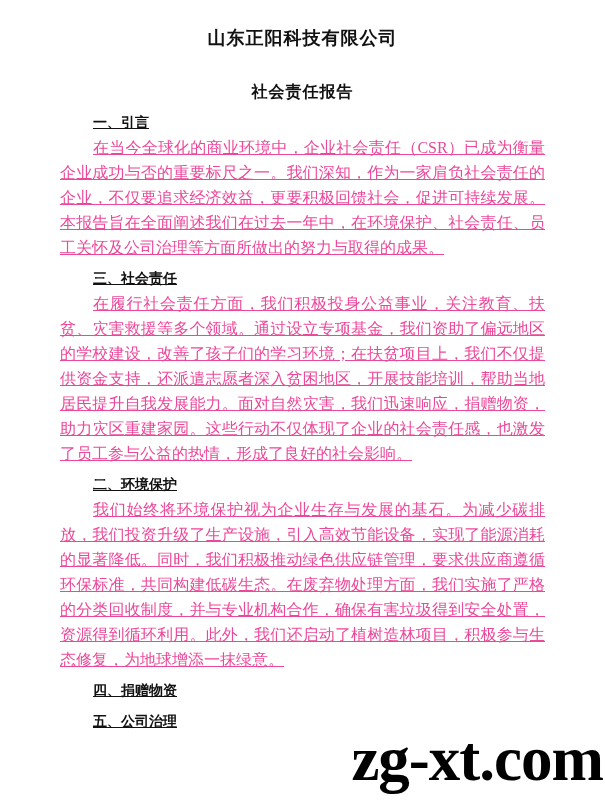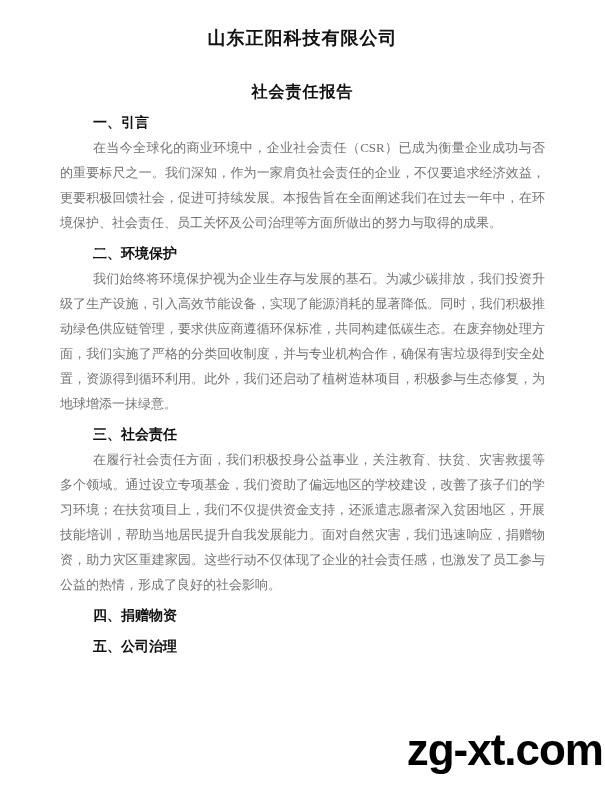--- a/index.html
+++ b/index.html
@@ -35,35 +35,37 @@
     margin-top: 30px;
     color: #111111;
   }
   .sec-heading {
     font-size: 14px;
     font-weight: bold;
     line-height: 25px;
     margin-top: 6px;
     padding-left: 33px;
     color: #111111;
+    text-decoration: underline;
   }
   .body-para {
-    font-size: 13px;
+    font-size: 16px;
     line-height: 25px;
     text-align: justify;
     text-indent: 33px;
-    color: #737373;
+    color: #ec4899;
+    text-decoration: underline;
   }
   .watermark {
     position: absolute;
     top: 728px;
     right: 2px;
-    font-family: Liberation Sans, sans-serif;
+    font-family: Liberation Serif, serif;
     font-weight: bold;
-    font-size: 44px;
+    font-size: 63px;
     line-height: 1;
     letter-spacing: -1px;
     color: #000000;
     white-space: nowrap;
   }
 </style>
 </head>
 <body>
 
 <div class="page">
@@ -71,27 +73,27 @@
 
     <h1 class="doc-title">山东正阳科技有限公司</h1>
     <h2 class="doc-subtitle">社会责任报告</h2>
 
     <section>
       <h3 class="sec-heading">一、引言</h3>
       <p class="body-para">在当今全球化的商业环境中，企业社会责任（CSR）已成为衡量企业成功与否的重要标尺之一。我们深知，作为一家肩负社会责任的企业，不仅要追求经济效益，更要积极回馈社会，促进可持续发展。本报告旨在全面阐述我们在过去一年中，在环境保护、社会责任、员工关怀及公司治理等方面所做出的努力与取得的成果。</p>
     </section>
 
     <section>
-      <h3 class="sec-heading">二、环境保护</h3>
-      <p class="body-para">我们始终将环境保护视为企业生存与发展的基石。为减少碳排放，我们投资升级了生产设施，引入高效节能设备，实现了能源消耗的显著降低。同时，我们积极推动绿色供应链管理，要求供应商遵循环保标准，共同构建低碳生态。在废弃物处理方面，我们实施了严格的分类回收制度，并与专业机构合作，确保有害垃圾得到安全处置，资源得到循环利用。此外，我们还启动了植树造林项目，积极参与生态修复，为地球增添一抹绿意。</p>
+      <h3 class="sec-heading">三、社会责任</h3>
+      <p class="body-para">在履行社会责任方面，我们积极投身公益事业，关注教育、扶贫、灾害救援等多个领域。通过设立专项基金，我们资助了偏远地区的学校建设，改善了孩子们的学习环境；在扶贫项目上，我们不仅提供资金支持，还派遣志愿者深入贫困地区，开展技能培训，帮助当地居民提升自我发展能力。面对自然灾害，我们迅速响应，捐赠物资，助力灾区重建家园。这些行动不仅体现了企业的社会责任感，也激发了员工参与公益的热情，形成了良好的社会影响。</p>
     </section>
 
     <section>
-      <h3 class="sec-heading">三、社会责任</h3>
-      <p class="body-para">在履行社会责任方面，我们积极投身公益事业，关注教育、扶贫、灾害救援等多个领域。通过设立专项基金，我们资助了偏远地区的学校建设，改善了孩子们的学习环境；在扶贫项目上，我们不仅提供资金支持，还派遣志愿者深入贫困地区，开展技能培训，帮助当地居民提升自我发展能力。面对自然灾害，我们迅速响应，捐赠物资，助力灾区重建家园。这些行动不仅体现了企业的社会责任感，也激发了员工参与公益的热情，形成了良好的社会影响。</p>
+      <h3 class="sec-heading">二、环境保护</h3>
+      <p class="body-para">我们始终将环境保护视为企业生存与发展的基石。为减少碳排放，我们投资升级了生产设施，引入高效节能设备，实现了能源消耗的显著降低。同时，我们积极推动绿色供应链管理，要求供应商遵循环保标准，共同构建低碳生态。在废弃物处理方面，我们实施了严格的分类回收制度，并与专业机构合作，确保有害垃圾得到安全处置，资源得到循环利用。此外，我们还启动了植树造林项目，积极参与生态修复，为地球增添一抹绿意。</p>
     </section>
 
     <section>
       <h3 class="sec-heading">四、捐赠物资</h3>
     </section>
 
     <section>
       <h3 class="sec-heading">五、公司治理</h3>
 
     </section>

